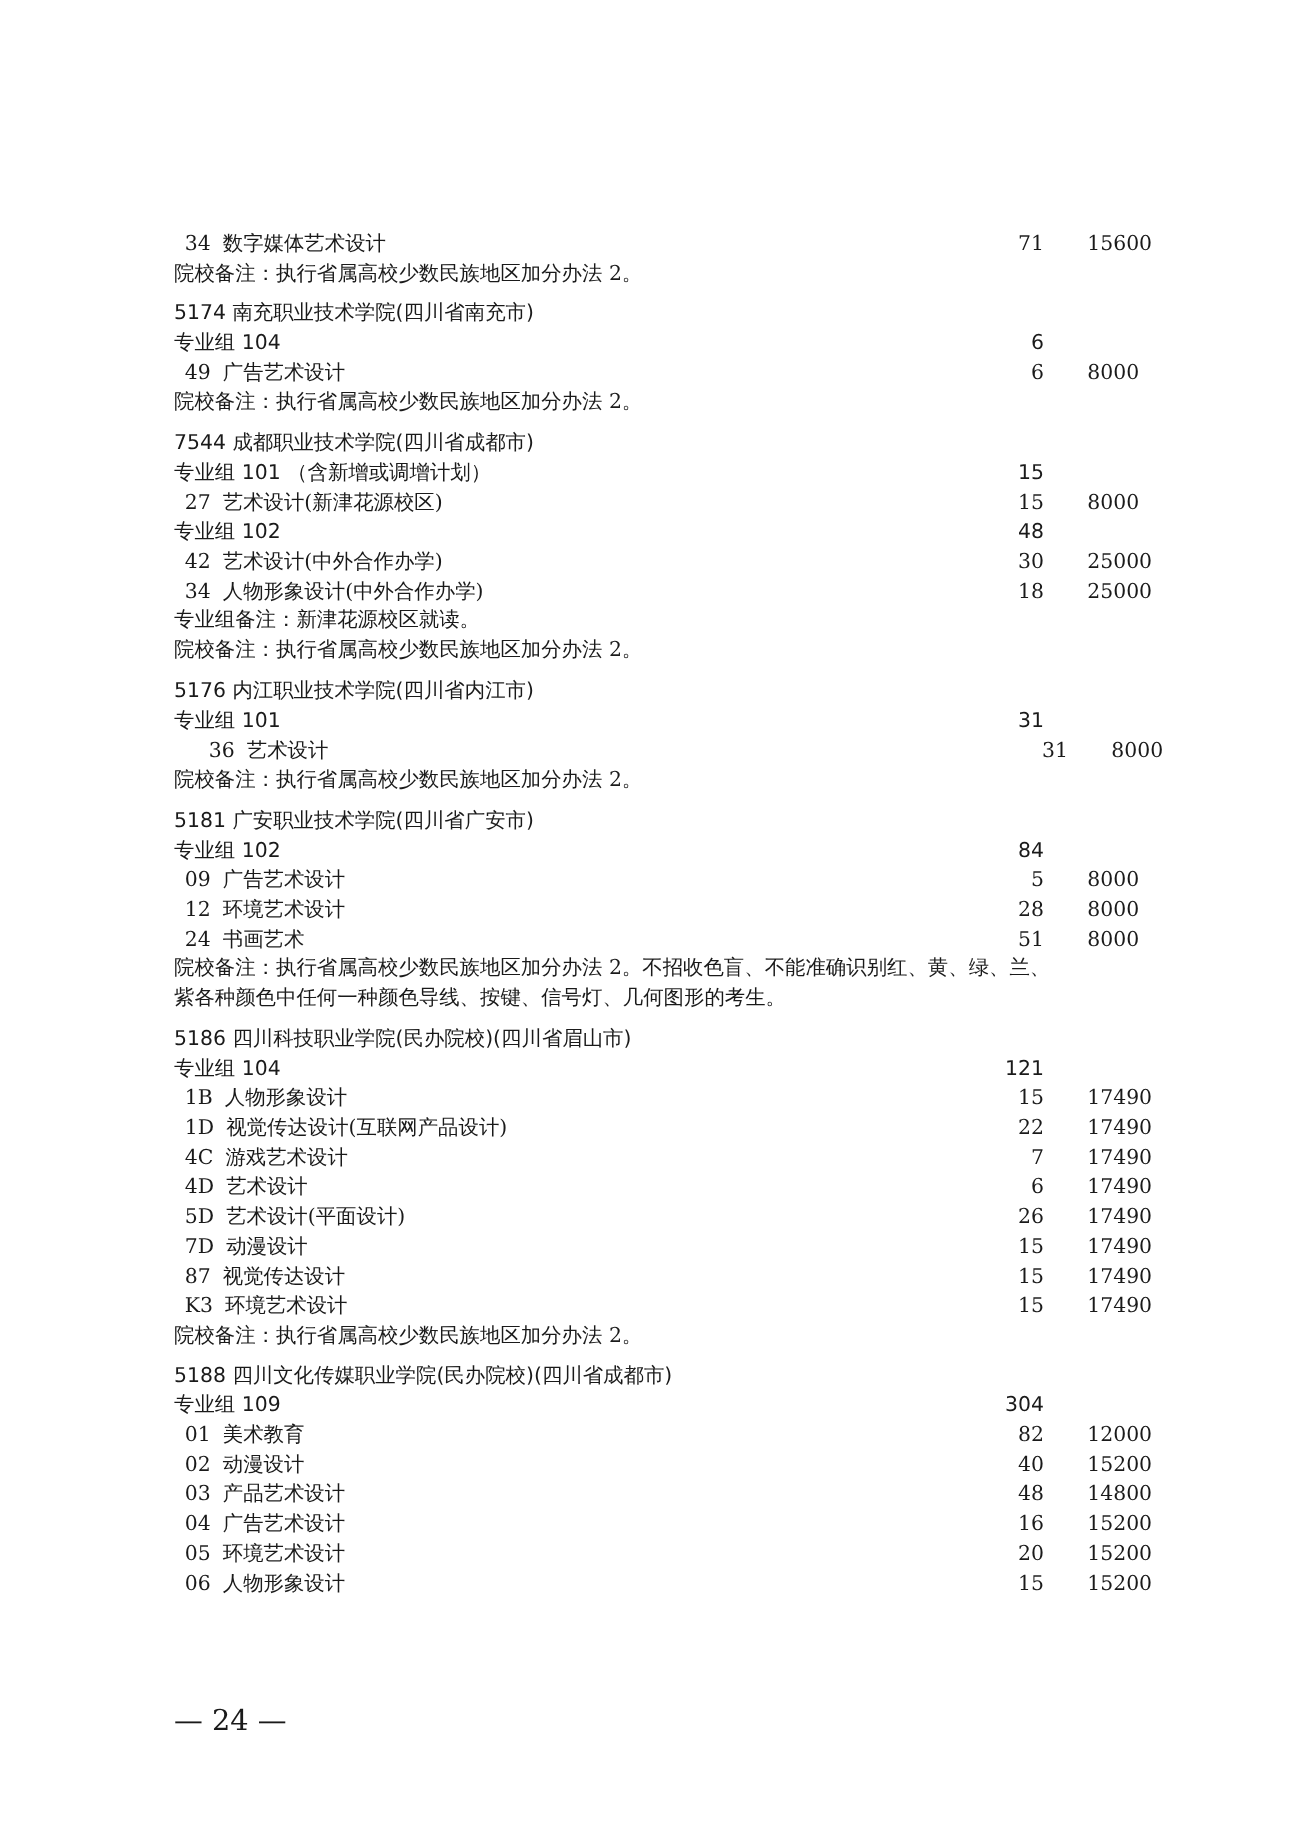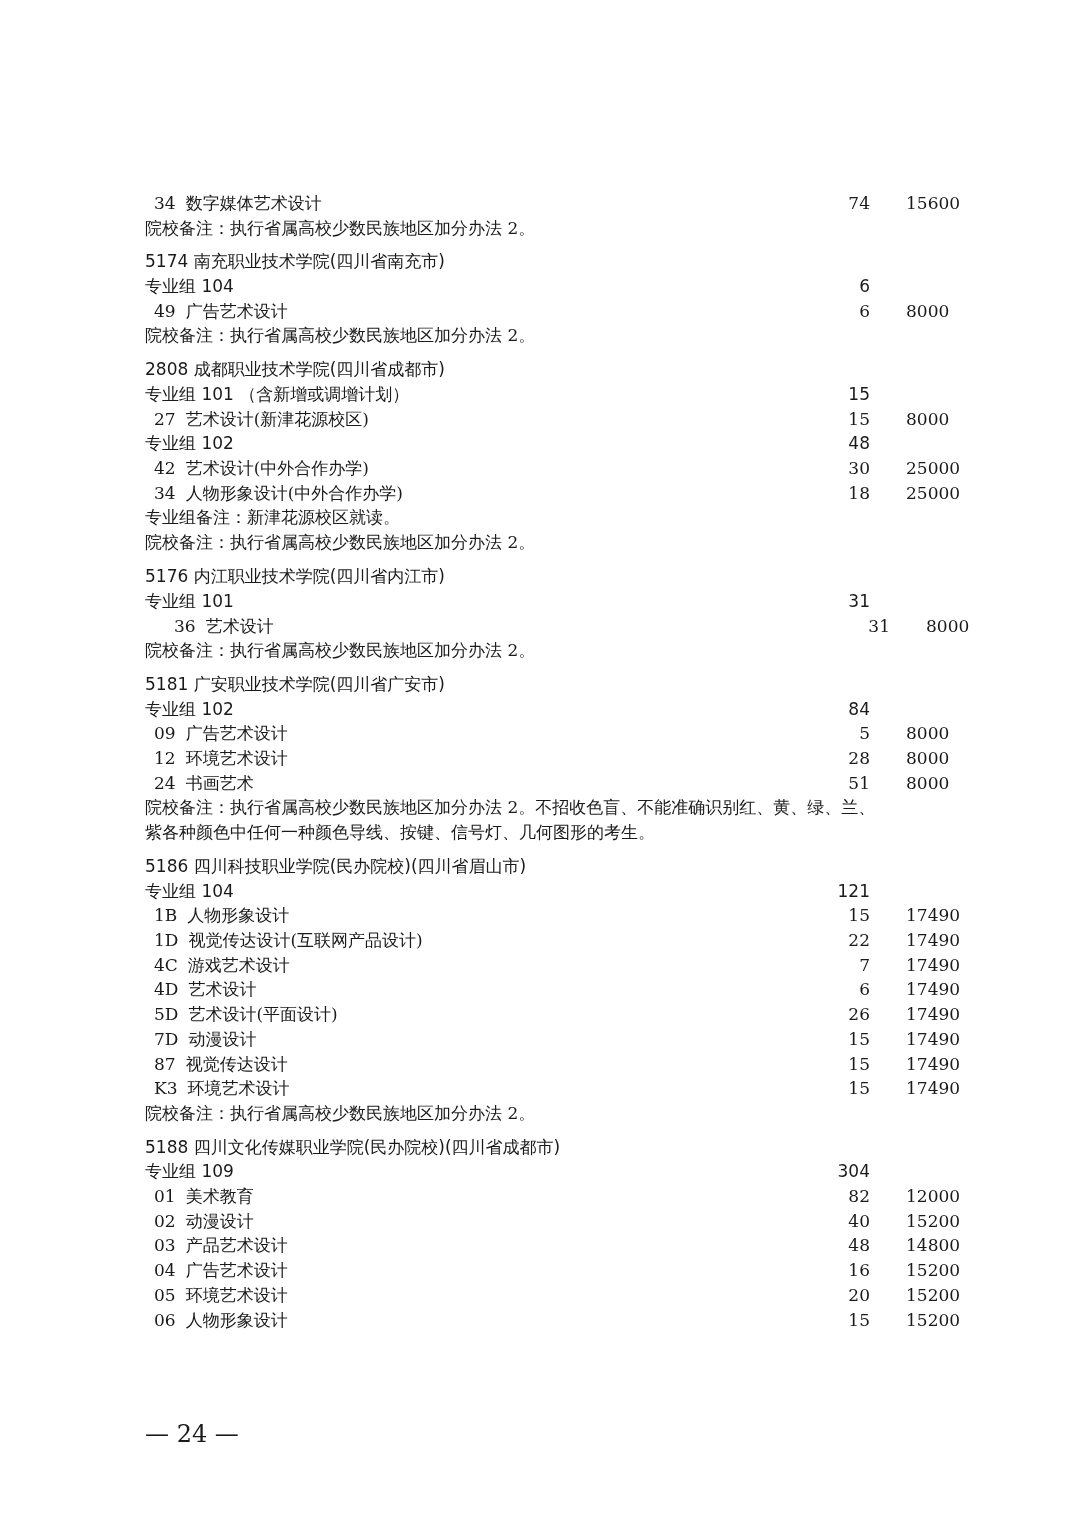--- a/index.html
+++ b/index.html
@@ -17,21 +17,21 @@
   .footer-page { position:absolute; left:145px; top:1420px; font-size:24px; font-family:"DejaVu Serif", serif; }
   .watermark { position:absolute; right:28px; top:1562px; font-size:21px; color:#555; }
 </style>
 </head>
 <body>
 
 <div class="page">
   <div id="rows">
       <div class="line" style="top: 191px;">
         <span class="indent"><span class="" style="margin-right: 10px;">34</span><span class="">数字媒体艺术设计</span></span>
-        <span class="count">74</span>
+        <span class="count">71</span>
         <span class="fee">15600</span>
       </div>
       <div class="line" style="top: 216px;">
         <span class="left"><span class="note-label">院校备注：</span><span class="note-text">执行省属高校少数民族地区加分办法 2。</span></span>
       </div>
       <div class="line" style="top: 249px;">
         <span class="left school">5174  南充职业技术学院(四川省南充市)</span>
       </div>
       <div class="line" style="top: 274px;">
         <span class="left">专业组 104</span>
@@ -39,21 +39,21 @@
       </div>
       <div class="line" style="top: 299px;">
         <span class="indent"><span class="" style="margin-right: 10px;">49</span><span class="">广告艺术设计</span></span>
         <span class="count">6</span>
         <span class="fee">8000</span>
       </div>
       <div class="line" style="top: 323px;">
         <span class="left"><span class="note-label">院校备注：</span><span class="note-text">执行省属高校少数民族地区加分办法 2。</span></span>
       </div>
       <div class="line" style="top: 357px;">
-        <span class="left school">2808  成都职业技术学院(四川省成都市)</span>
+        <span class="left school">7544  成都职业技术学院(四川省成都市)</span>
       </div>
       <div class="line" style="top: 382px;">
         <span class="left">专业组 101 （含新增或调增计划）</span>
         <span class="count bold">15</span>
       </div>
       <div class="line" style="top: 407px;">
         <span class="indent"><span class="" style="margin-right: 10px;">27</span><span class="">艺术设计(新津花源校区)</span></span>
         <span class="count">15</span>
         <span class="fee">8000</span>
       </div>

